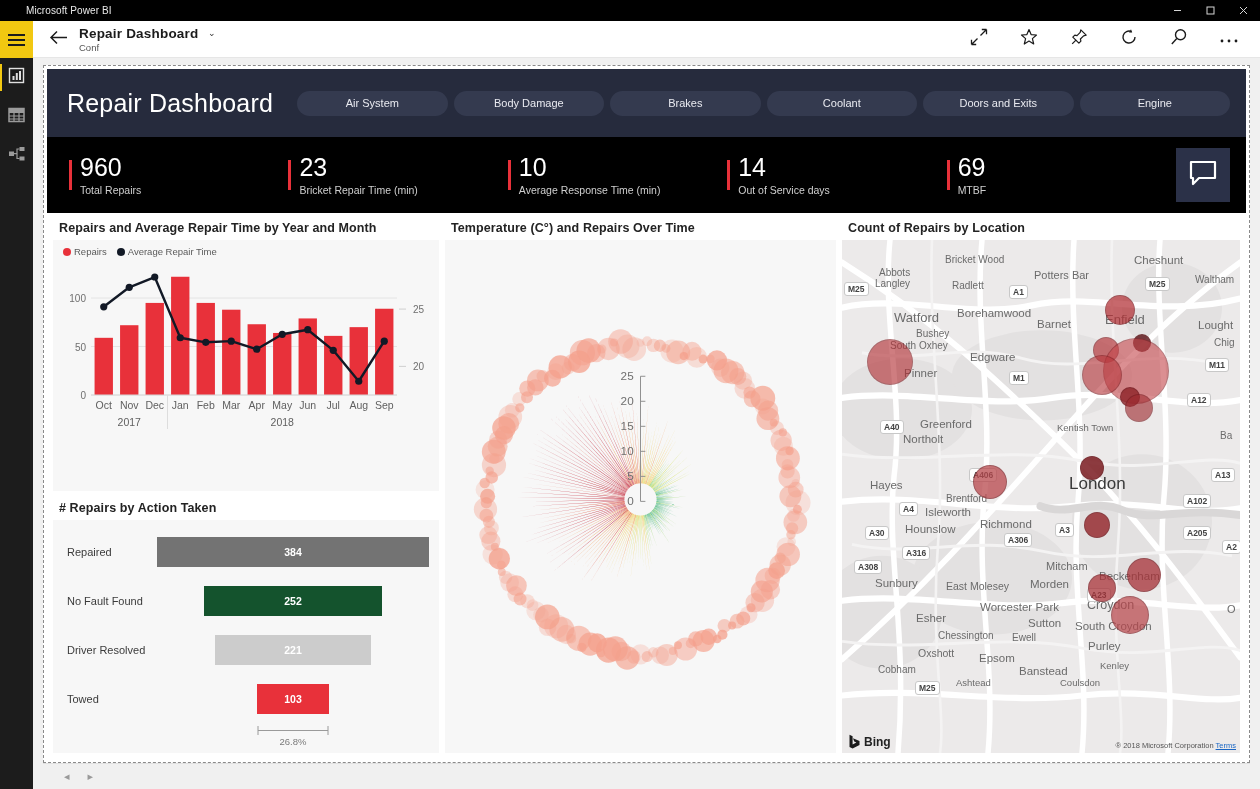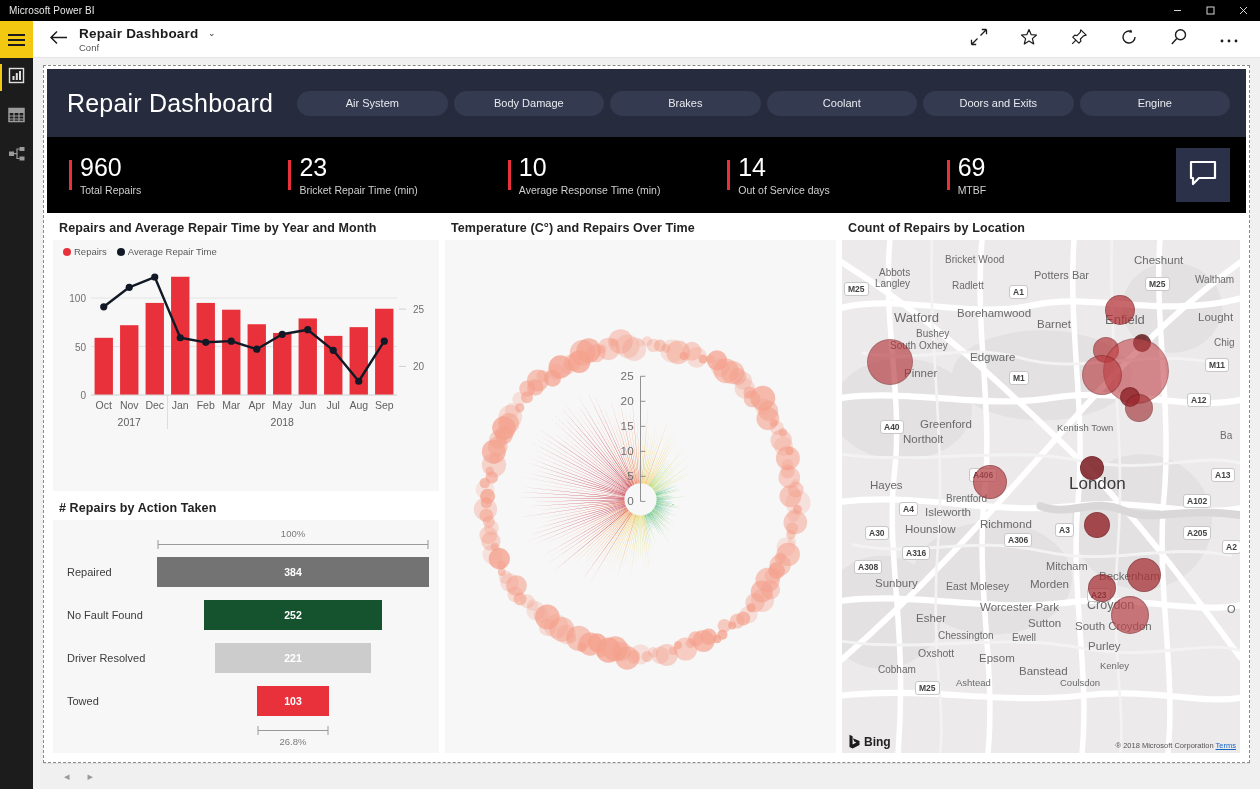--- a/index.html
+++ b/index.html
@@ -5,21 +5,21 @@
   * { box-sizing: border-box; margin: 0; padding: 0; }
   html, body {
     width: 1260px; height: 789px;
     font-family: "Liberation Sans", sans-serif;
     background: #1a1a1a; overflow: hidden;
   }
 
   
   .titlebar {
     height: 21px; background: #000; display: flex; align-items: center;
-    padding-left: 9px; color: #e8e8e8; font-size: 10px;
+    padding-left: 26px; color: #e8e8e8; font-size: 10px;
   }
   .titlebar .tb-title { letter-spacing: .1px; }
   .win-ctrls { margin-left: auto; display: flex; height: 21px; }
   .win-btn {
     width: 33px; height: 21px; display: flex; align-items: center;
     justify-content: center; color: #d6d6d6;
   }
   .win-btn svg { display: block; }
 
   
@@ -455,29 +455,20 @@
                       <line x1="114.5" y1="138" x2="114.5" y2="172" stroke="#dddddd" stroke-width="1"></line>
                       <text x="229.25" y="169" text-anchor="middle" font-size="10.5" fill="#5f5f5f" font-family="Liberation Sans, sans-serif">2018</text>
                     </svg>
                 </div>
               </div>
 
               <div class="visual" style="flex:1">
                 <div class="v-title"># Repairs by Action Taken</div>
                 <div class="v-body">
                   <div class="funnel">
-                    <div class="fn-top">
-                      <div class="fn-label-col"></div>
-                      <div class="fn-bracket-wrap">
-                        <div class="fn-pct">100%</div>
-                        <svg width="100%" height="11" viewBox="0 0 264 11" preserveAspectRatio="none">
-                          <path d="M1 1 V10 M1 5.5 H263 M263 1 V10" stroke="#9a9a9a" stroke-width="1" fill="none"></path>
-                        </svg>
-                      </div>
-                    </div>
                     <div class="fn-rows">
                       <div class="fn-row">
                         <div class="fn-name">Repaired</div>
                         <div class="fn-track">
                           <div class="fn-bar" id="fnbar0" style="width: 100%; background: #737373; color: rgb(255, 255, 255);">
                             <span>384</span>
                           </div>
                         </div>
                       </div>
                       <div class="fn-row">
@@ -878,21 +869,21 @@
                       <div class="map-label" style="left: 37px; top: 27px; font-size: 10px;">Abbots</div>
                       <div class="map-label" style="left: 33px; top: 38px; font-size: 10px;">Langley</div>
                       <div class="map-label" style="left: 110px; top: 40px; font-size: 10px;">Radlett</div>
                       <div class="map-label" style="left: 192px; top: 29px; font-size: 11px;">Potters Bar</div>
                       <div class="map-label" style="left: 292px; top: 14px; font-size: 11.5px;">Cheshunt</div>
                       <div class="map-label" style="left: 353px; top: 34px; font-size: 10px;">Waltham</div>
                       <div class="map-label" style="left: 52px; top: 70px; font-size: 13px;">Watford</div>
                       <div class="map-label" style="left: 115px; top: 67px; font-size: 11.5px;">Borehamwood</div>
                       <div class="map-label" style="left: 195px; top: 78px; font-size: 11.5px;">Barnet</div>
                       <div class="map-label" style="left: 263px; top: 72px; font-size: 13px;">Enfield</div>
-                      <div class="map-label" style="left: 356px; top: 71px; font-size: 11.5px;">Lought</div>
+                      <div class="map-label" style="left: 356px; top: 79px; font-size: 11.5px;">Lought</div>
                       <div class="map-label" style="left: 74px; top: 88px; font-size: 10px;">Bushey</div>
                       <div class="map-label" style="left: 48px; top: 100px; font-size: 10px;">South Oxhey</div>
                       <div class="map-label" style="left: 372px; top: 97px; font-size: 10px;">Chig</div>
                       <div class="map-label" style="left: 128px; top: 111px; font-size: 11.5px;">Edgware</div>
                       <div class="map-label" style="left: 62px; top: 127px; font-size: 11.5px;">Pinner</div>
                       <div class="map-label" style="left: 78px; top: 178px; font-size: 11.5px;">Greenford</div>
                       <div class="map-label" style="left: 61px; top: 193px; font-size: 11.5px;">Northolt</div>
                       <div class="map-label" style="left: 215px; top: 182px; font-size: 9.5px;">Kentish Town</div>
                       <div class="map-label" style="left: 378px; top: 190px; font-size: 10px;">Ba</div>
                       <div class="map-label" style="left: 28px; top: 239px; font-size: 11.5px;">Hayes</div>

